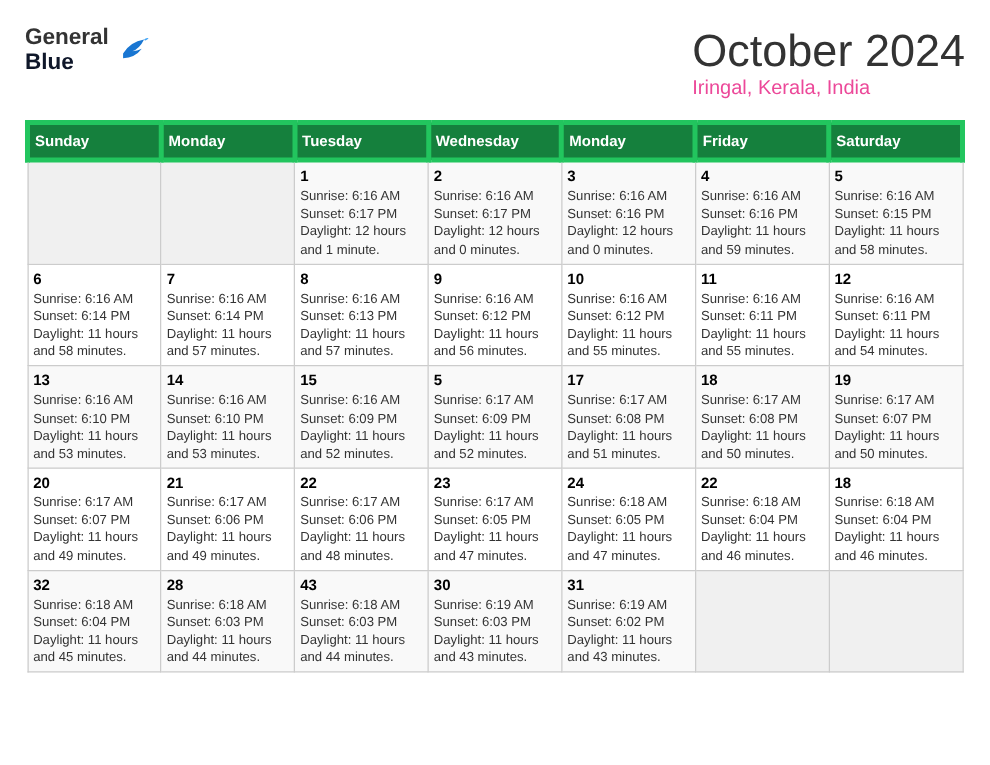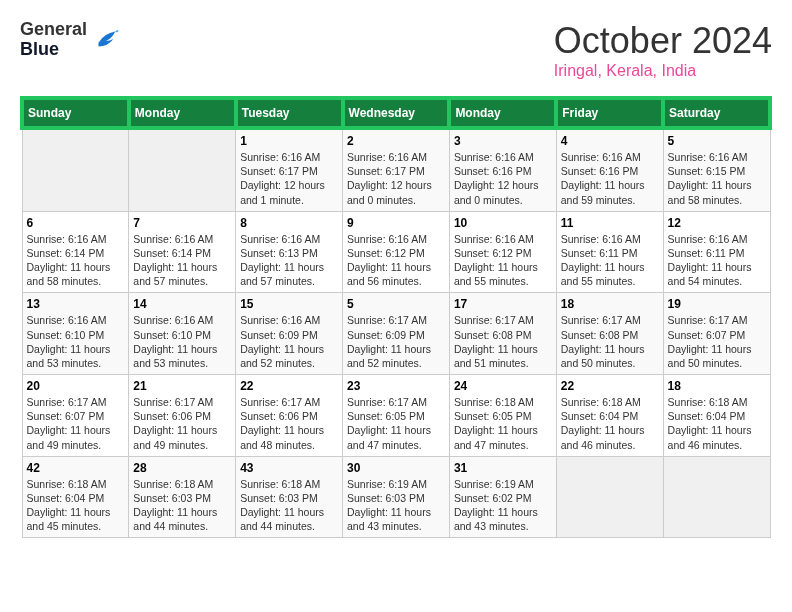--- a/index.html
+++ b/index.html
@@ -235,21 +235,21 @@
           <span class="day-number">22</span>
           <div class="day-info">Sunrise: 6:18 AM<br>Sunset: 6:04 PM<br>Daylight: 11 hours and 46 minutes.</div>
         </td>
         <td>
           <span class="day-number">18</span>
           <div class="day-info">Sunrise: 6:18 AM<br>Sunset: 6:04 PM<br>Daylight: 11 hours and 46 minutes.</div>
         </td>
       </tr>
       <tr>
         <td>
-          <span class="day-number">42</span>
+          <span class="day-number">32</span>
           <div class="day-info">Sunrise: 6:18 AM<br>Sunset: 6:04 PM<br>Daylight: 11 hours and 45 minutes.</div>
         </td>
         <td>
           <span class="day-number">28</span>
           <div class="day-info">Sunrise: 6:18 AM<br>Sunset: 6:03 PM<br>Daylight: 11 hours and 44 minutes.</div>
         </td>
         <td>
           <span class="day-number">43</span>
           <div class="day-info">Sunrise: 6:18 AM<br>Sunset: 6:03 PM<br>Daylight: 11 hours and 44 minutes.</div>
         </td>

